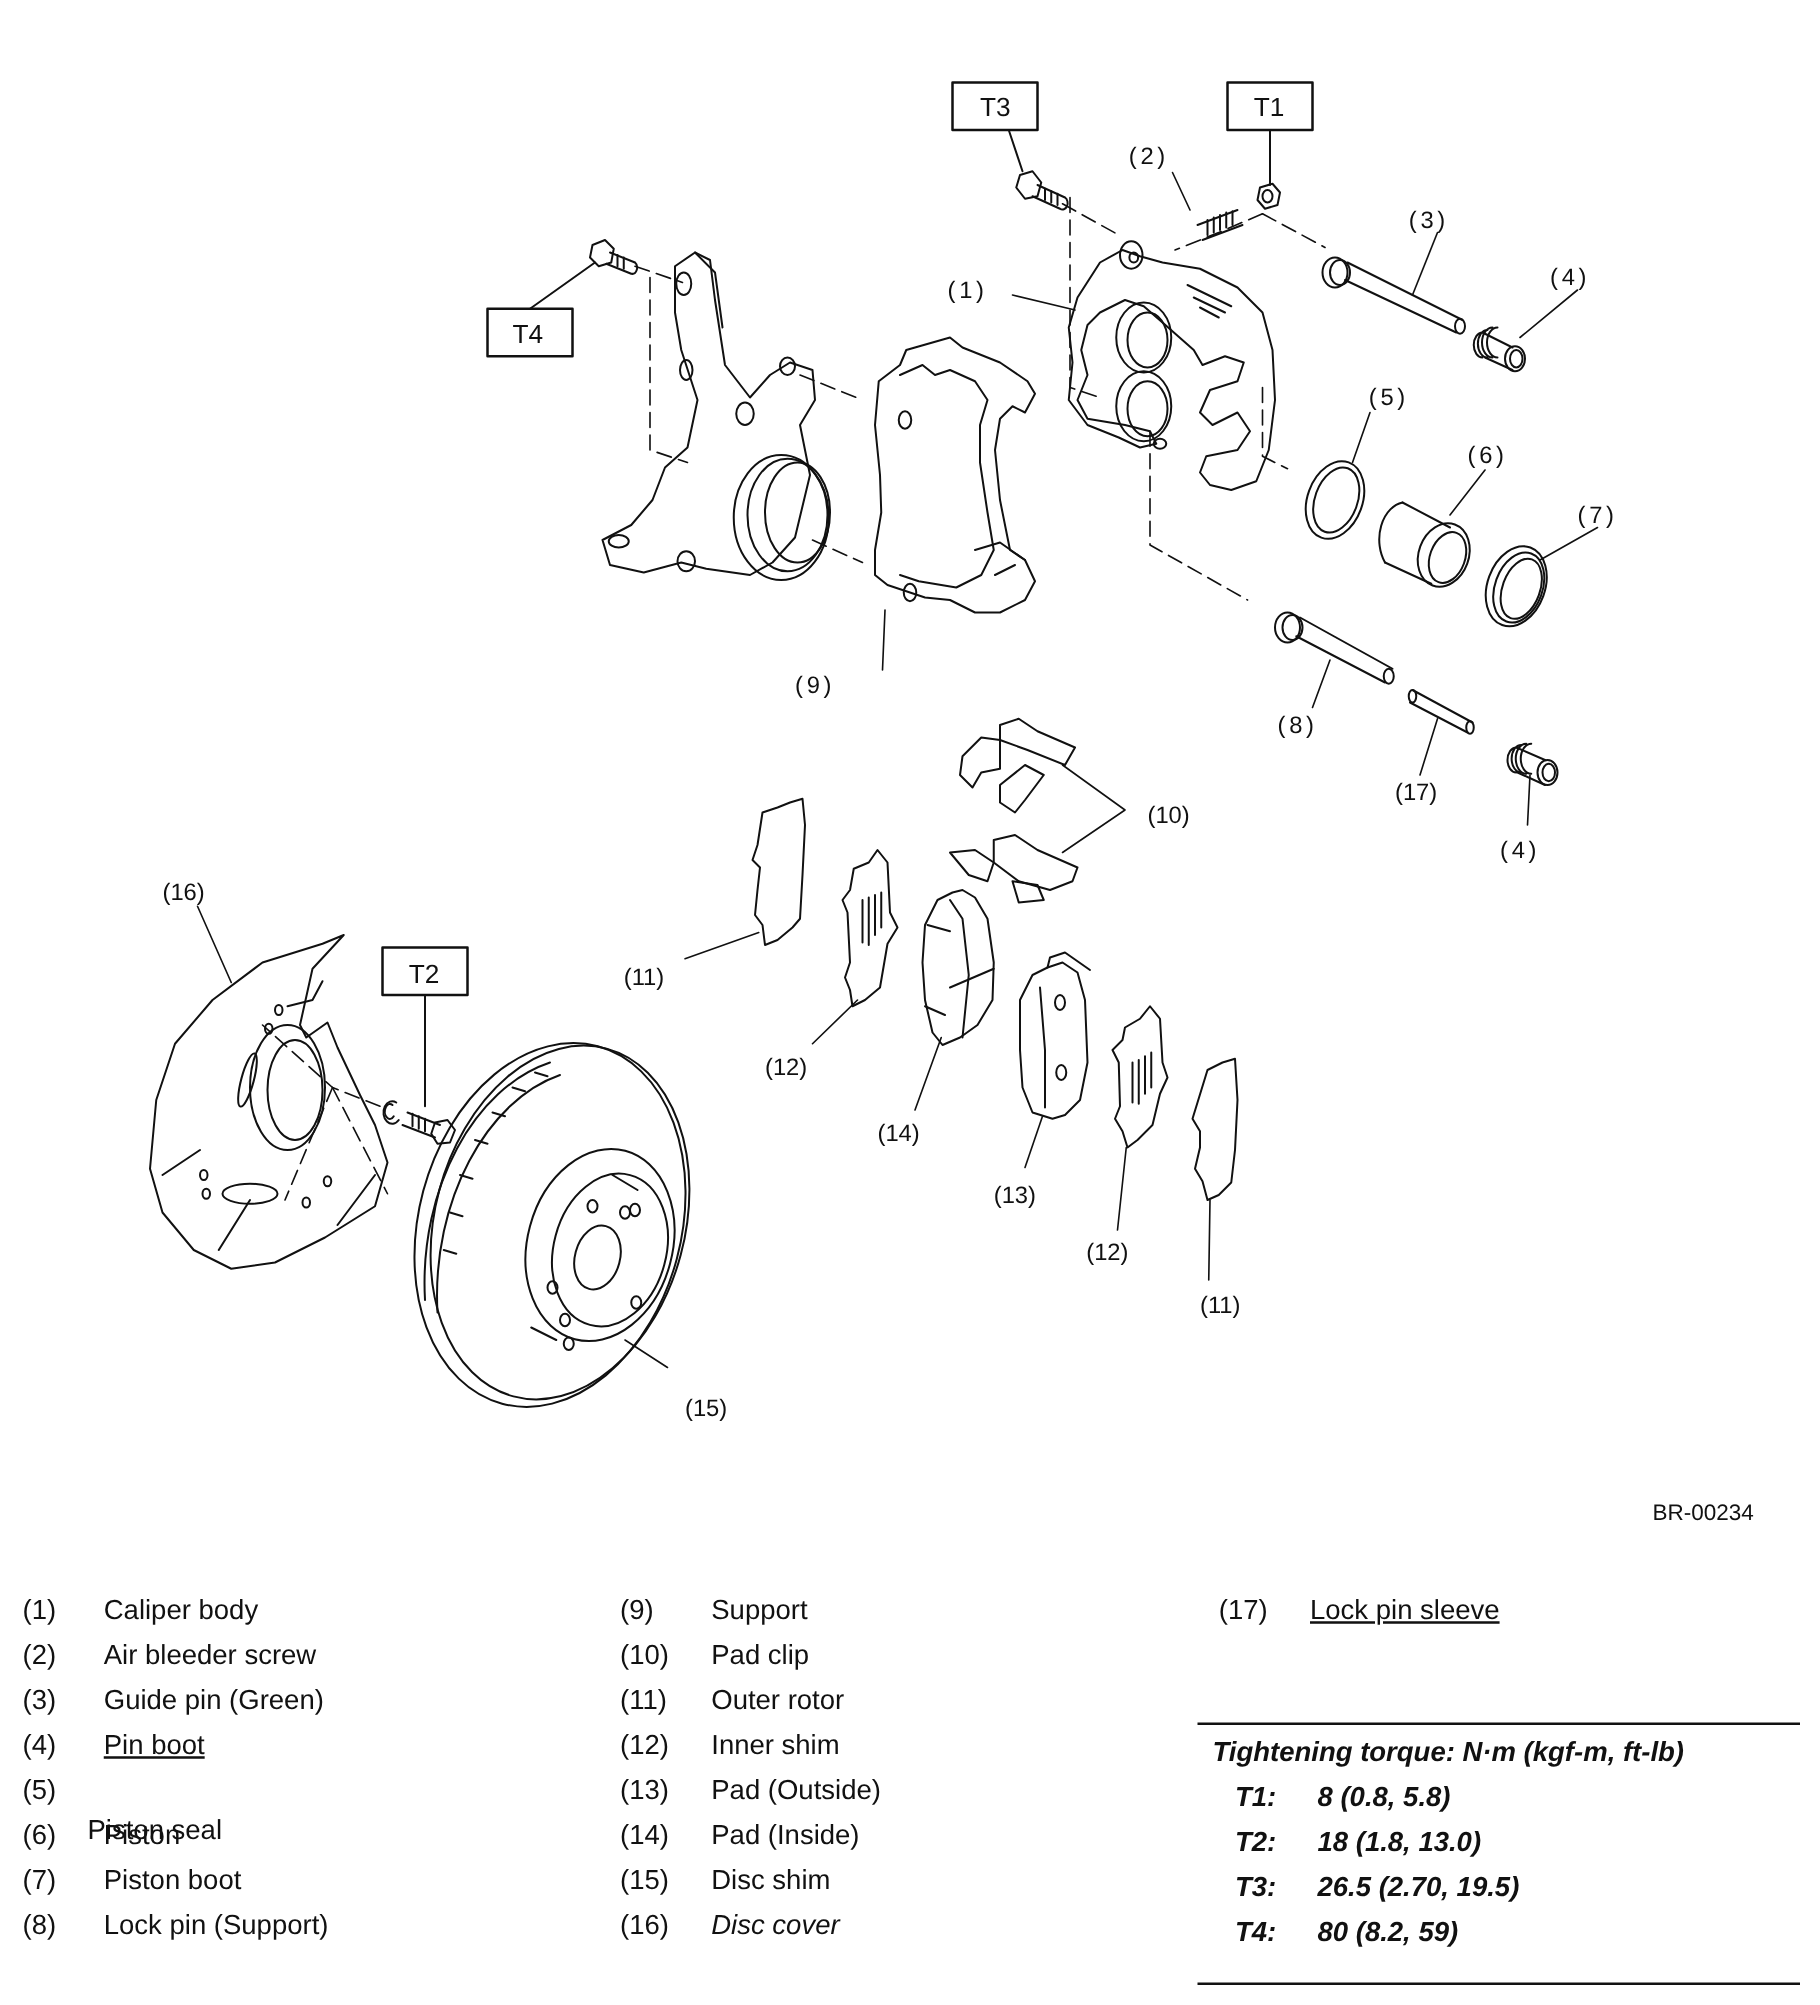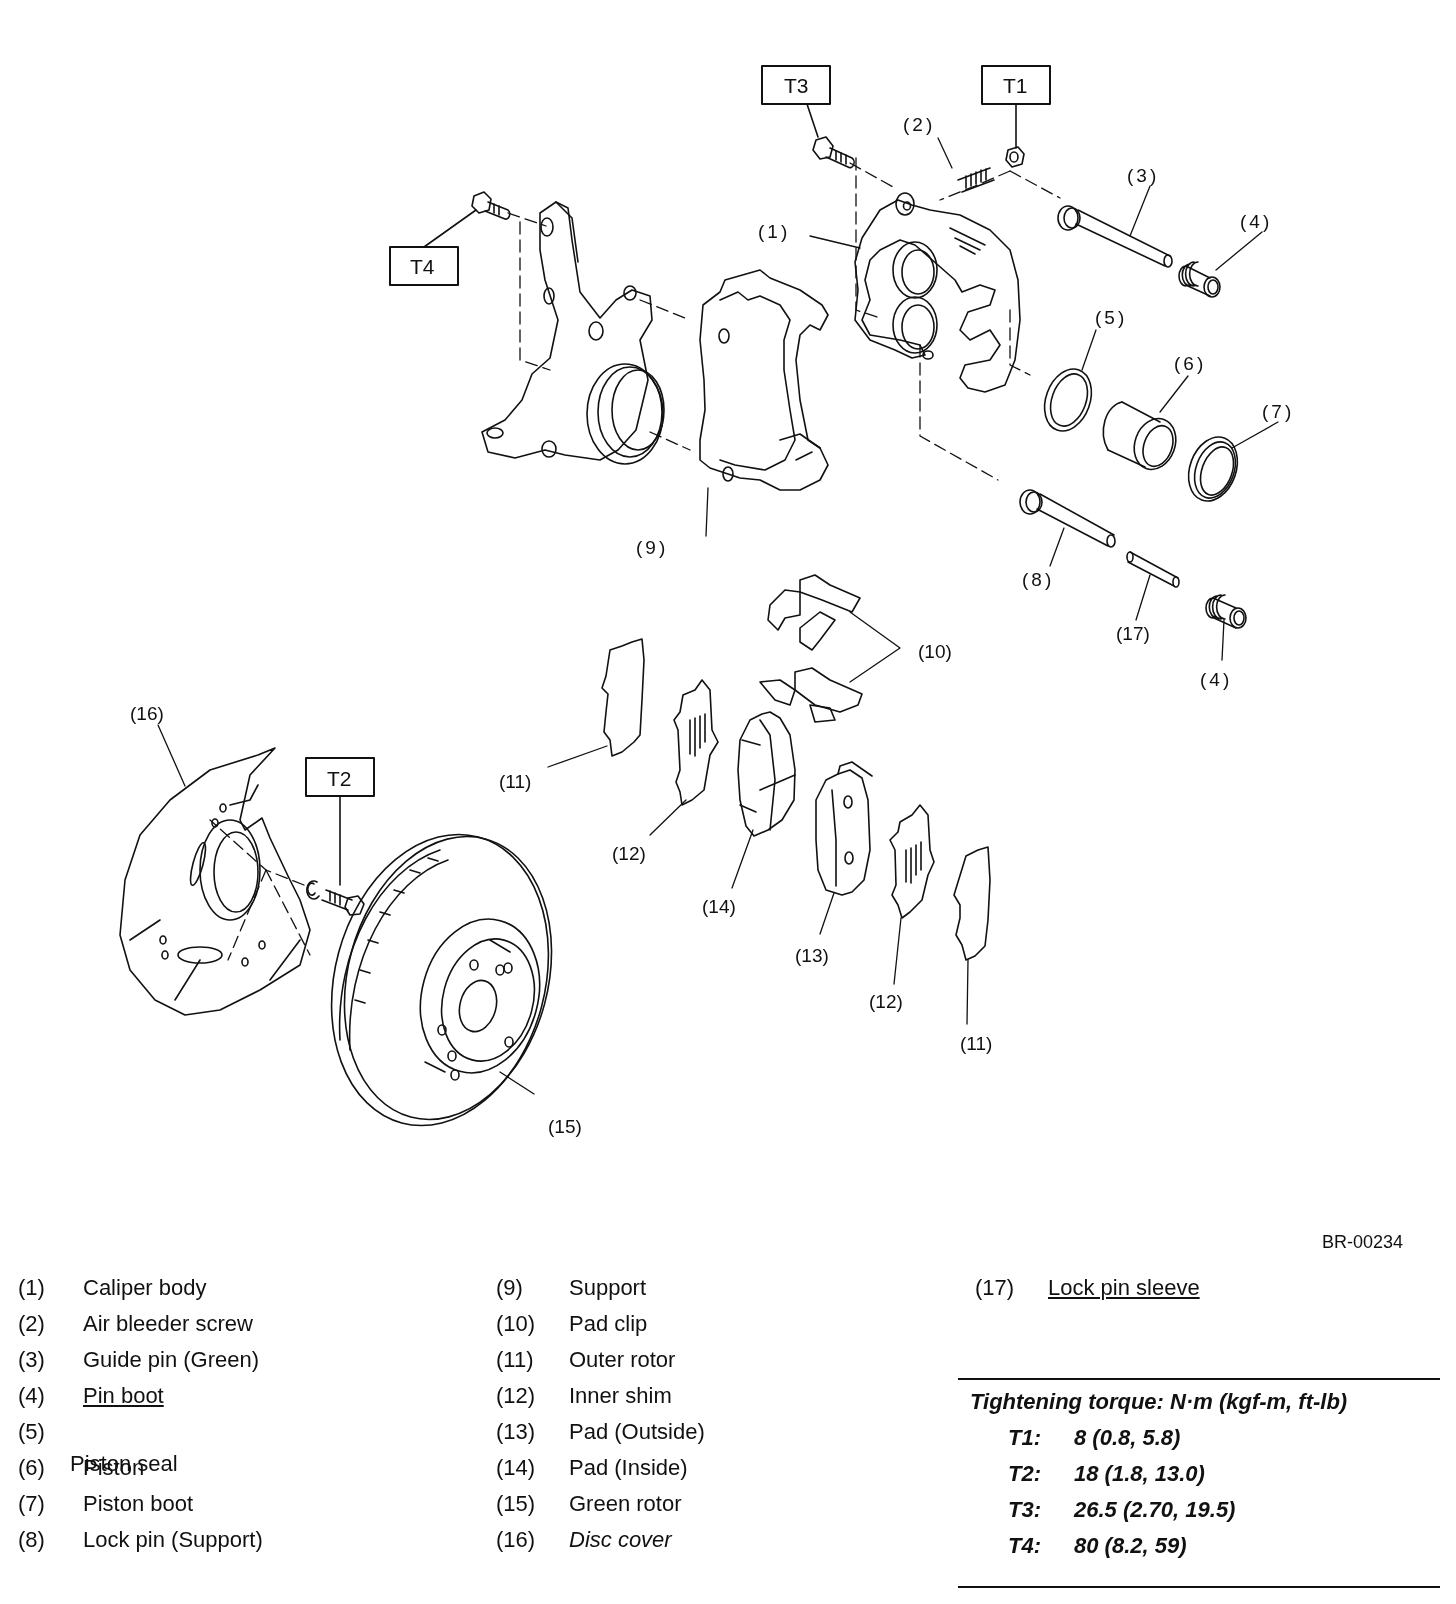--- a/index.html
+++ b/index.html
@@ -3,30 +3,30 @@
   <meta charset="utf-8">
   <style>
     html, body { margin: 0; padding: 0; background: #ffffff; }
     body { width: 1456px; height: 1604px; position: relative; overflow: hidden;
            font-family: "Liberation Sans", sans-serif; color: #111; }
     #diagram { position: absolute; left: 0; top: 0; width: 1456px; height: 1200px; }
     #diagram text { font-family: "Liberation Sans", sans-serif; fill: #111; }
     .callout { font-size: 19px; letter-spacing: 3px; }
     .callout-tight { font-size: 19px; }
     .tbox-label { font-size: 21px; }
-    .fig-id { position: absolute; left: 1322px; top: 1200px; font-size: 18px; margin-top: 32px; }
+    .fig-id { position: absolute; left: 1322px; top: 1200px; font-size: 18px; }
     .parts-col { position: absolute; top: 1270px; }
     .parts-col .row { height: 36px; line-height: 36px; font-size: 22px; white-space: nowrap; }
     .parts-col .num { display: inline-block; }
     .parts-col .name { position: absolute; }
     .torque-box { position: absolute; left: 958px; top: 1378px; width: 482px;
                   border-top: 2px solid #111; border-bottom: 2px solid #111; padding: 4px 0 22px 0; }
     .torque-title { font-size: 22px; font-weight: bold; font-style: italic; padding-left: 12px; height: 36px; line-height: 36px; }
     .torque-row { font-size: 22px; font-weight: bold; font-style: italic; height: 36px; line-height: 36px; padding-left: 30px; white-space: nowrap; }
-    .torque-row .tk { display: inline-block; width: 66px; margin-left: 20px; }
+    .torque-row .tk { display: inline-block; width: 66px; }
     line, path, ellipse, rect, polyline, polygon, circle { vector-effect: non-scaling-stroke; }
   </style>
 </head>
 <body>
 
 <svg id="diagram" viewBox="0 0 1456 1200" xmlns="http://www.w3.org/2000/svg">
   <g fill="none" stroke="#111" stroke-width="1.6" stroke-linejoin="round" stroke-linecap="round">
 
     <g>
       <rect x="762" y="66" width="68" height="38" stroke-width="2"></rect>
@@ -317,21 +317,21 @@
     <div class="row" style="position: relative;"><span class="num">(8)</span><span class="name" style="left: 65px;">Lock pin (Support)</span></div>
   </div>
 
 <div class="parts-col" id="col2" style="left:496px;">
     <div class="row" style="position: relative;"><span class="num">(9)</span><span class="name" style="left: 73px;">Support</span></div>
     <div class="row" style="position: relative;"><span class="num">(10)</span><span class="name" style="left: 73px;">Pad clip</span></div>
     <div class="row" style="position: relative;"><span class="num">(11)</span><span class="name" style="left: 73px;">Outer rotor</span></div>
     <div class="row" style="position: relative;"><span class="num">(12)</span><span class="name" style="left: 73px;">Inner shim</span></div>
     <div class="row" style="position: relative;"><span class="num">(13)</span><span class="name" style="left: 73px;">Pad (Outside)</span></div>
     <div class="row" style="position: relative;"><span class="num">(14)</span><span class="name" style="left: 73px;">Pad (Inside)</span></div>
-    <div class="row" style="position: relative;"><span class="num">(15)</span><span class="name" style="left: 73px;">Green rotor</span></div>
+    <div class="row" style="position: relative;"><span class="num">(15)</span><span class="name" style="left: 73px;">Disc shim</span></div>
     <div class="row" style="position: relative;"><span class="num">(16)</span><span class="name" style="left: 73px; font-style: italic;">Disc cover</span></div>
   </div>
 
 <div class="parts-col" id="col3" style="left:975px;">
     <div class="row" style="position: relative;"><span class="num">(17)</span><span class="name" style="left: 73px; text-decoration: underline;">Lock pin sleeve</span></div>
   </div>
 
 <div class="torque-box">
   <div class="torque-title">Tightening torque: N·m (kgf-m, ft-lb)</div>
   <div id="torque-rows">

